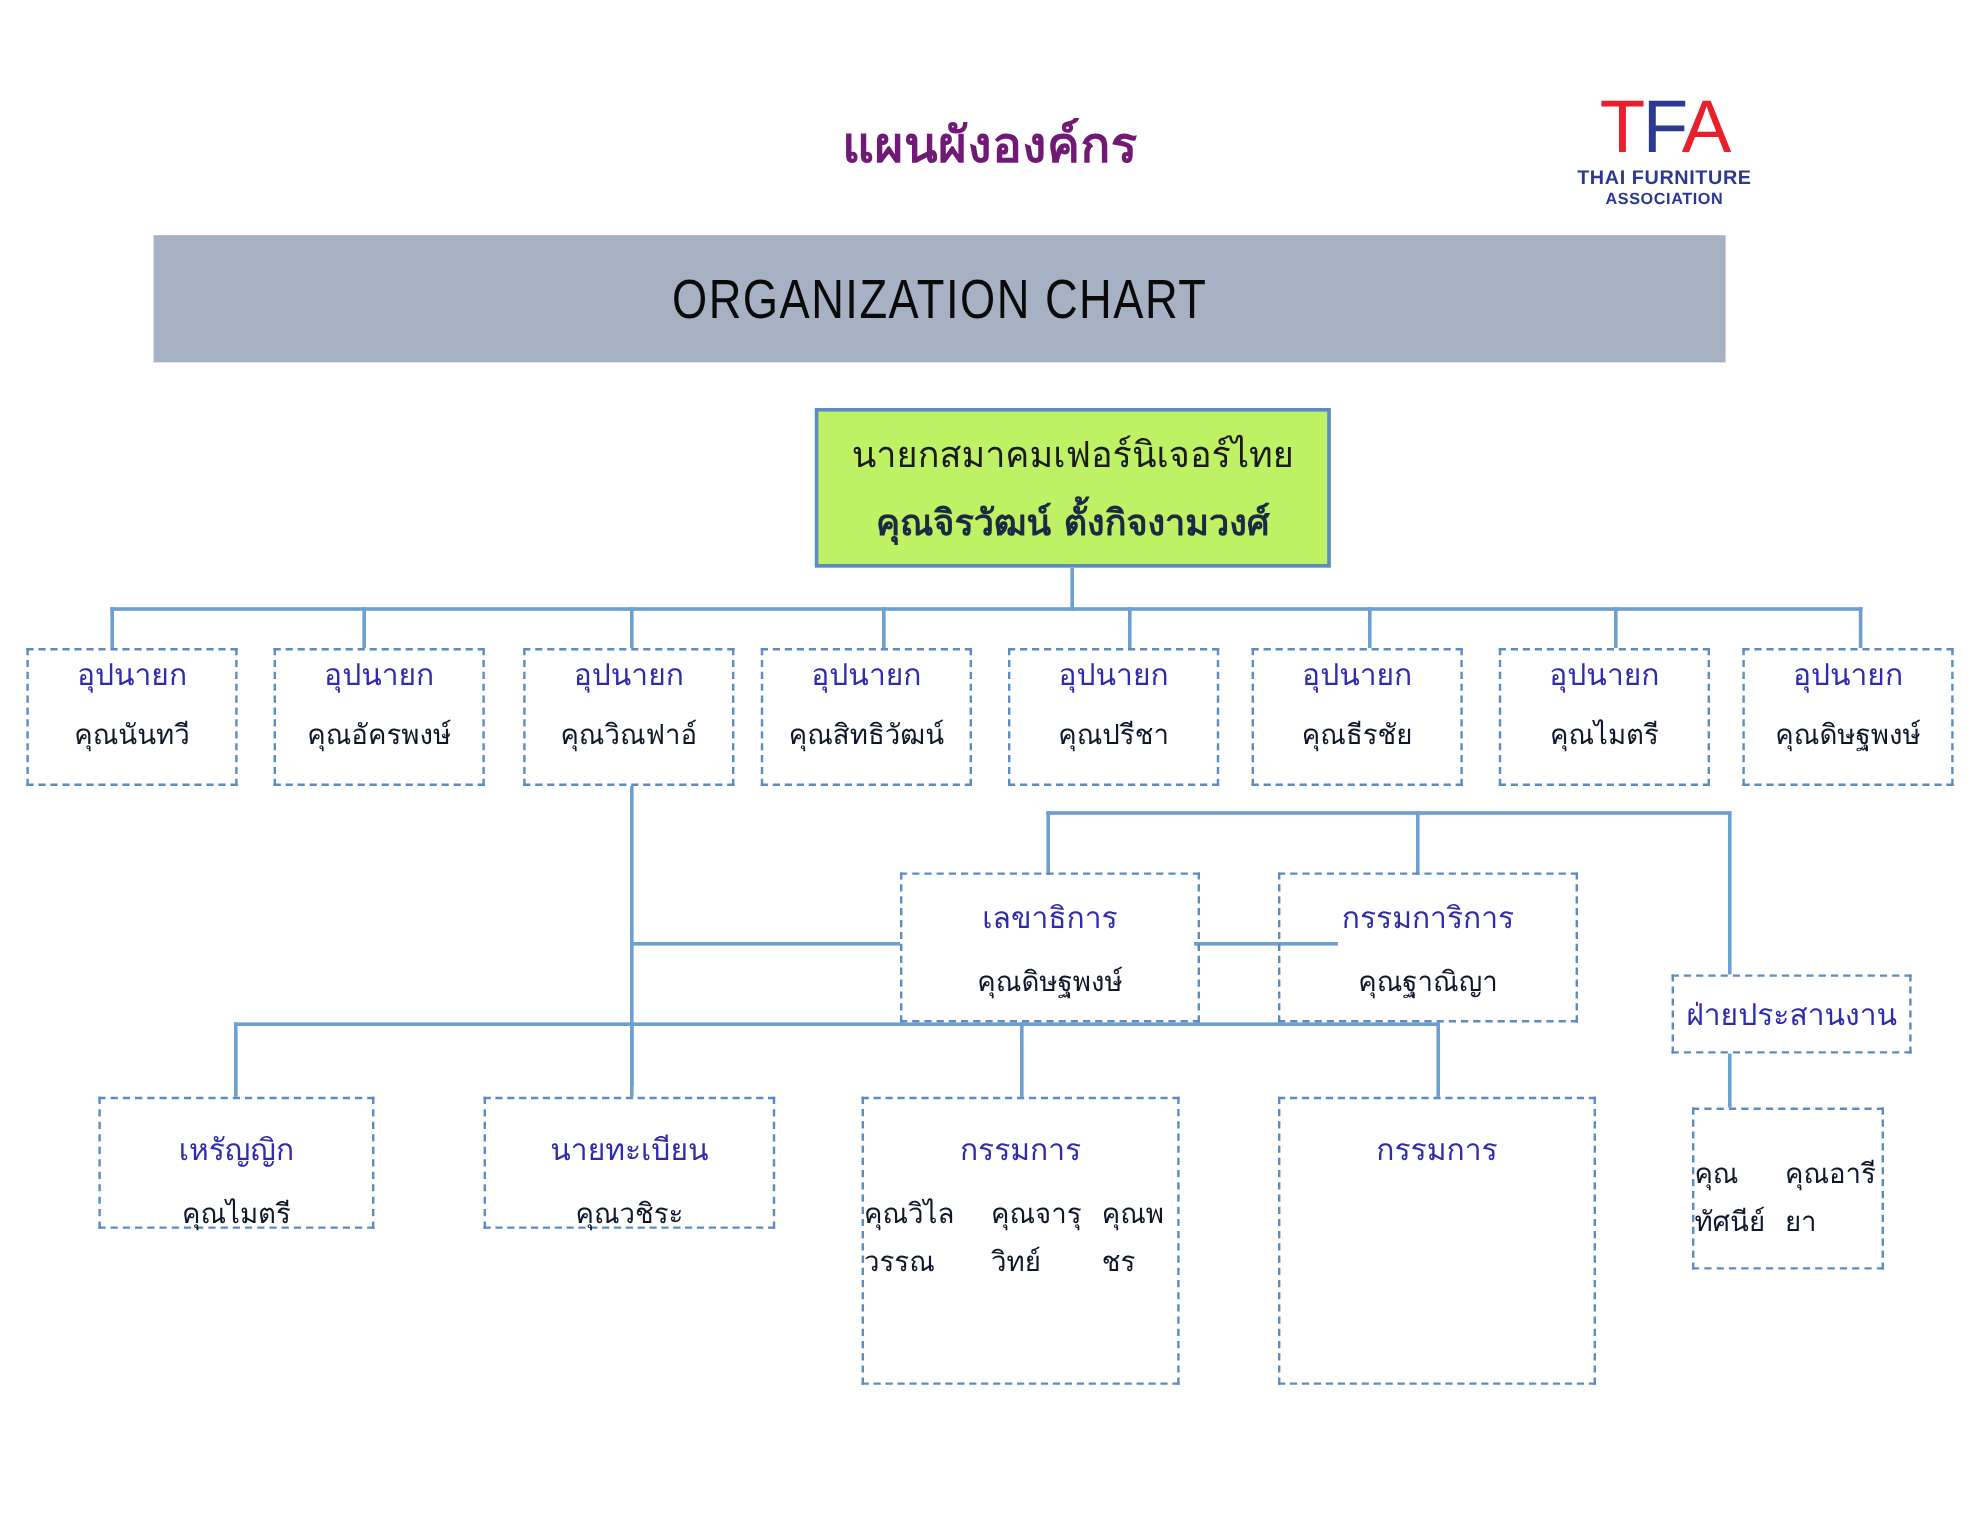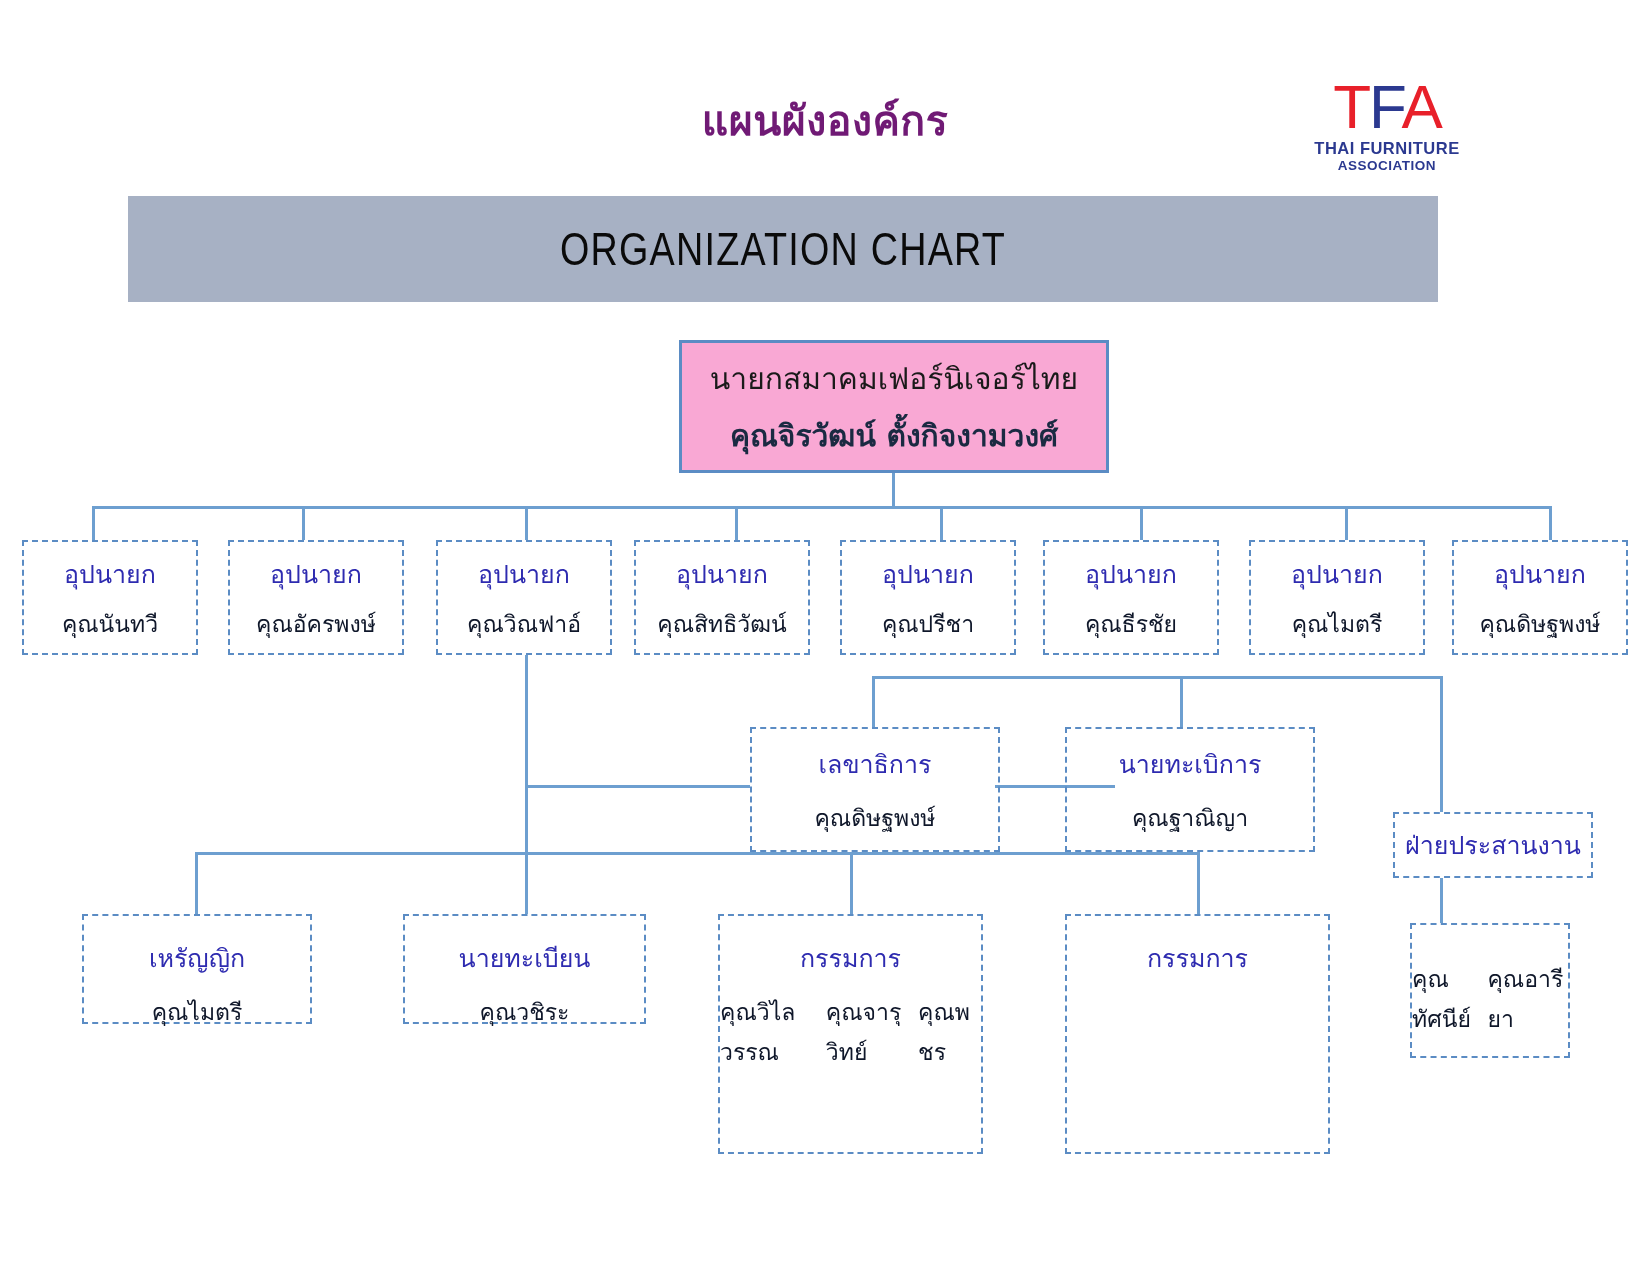--- a/index.html
+++ b/index.html
@@ -77,30 +77,30 @@
   }
   .node-role {
     color: #2e2bb0;
     font-weight: normal;
   }
   .node-name { color: #0f172a; }
 
   
   #president {
     left: 679px; top: 340px; width: 430px; height: 133px;
-    background: #f9a8d4;
+    background: #bef264;
     border: 3px solid #5b8cc4;
     justify-content: center;
     gap: 10px;
   }
   #president .node-role { font-size: 30px; color: #1a1a1a; }
   #president .node-name { font-size: 30px; font-weight: bold; color: #1a2a42; }
 
   
-  .vp { top: 540px; width: 176px; height: 115px; justify-content: center; gap: 12px; }
+  .vp { top: 540px; width: 176px; height: 115px; gap: 12px; }
   .vp .node-role { font-size: 25px; }
   .vp .node-name { font-size: 23px; }
 
   
   .sec { width: 250px; height: 125px; justify-content: center; gap: 16px; }
   .sec .node-role { font-size: 25px; }
   .sec .node-name { font-size: 23px; }
 
   
   #coordination { left: 1393px; top: 812px; width: 200px; height: 66px; justify-content: center; }
@@ -193,21 +193,21 @@
   <div class="node dashed vp" style="left:1452px;">
     <div class="node-role">อุปนายก</div>
     <div class="node-name">คุณดิษฐพงษ์</div>
   </div>
 
   <div class="node dashed sec" style="left:750px; top:727px;">
     <div class="node-role">เลขาธิการ</div>
     <div class="node-name">คุณดิษฐพงษ์</div>
   </div>
   <div class="node dashed sec" style="left:1065px; top:727px;">
-    <div class="node-role">นายทะเบิการ</div>
+    <div class="node-role">กรรมการิการ</div>
     <div class="node-name">คุณฐาณิญา</div>
   </div>
 
   <div id="coordination" class="node dashed">
     <div class="node-role">ฝ่ายประสานงาน</div>
   </div>
 
   <div class="node dashed bottom" style="left:82px; top:914px; width:230px; height:110px;">
     <div class="node-role">เหรัญญิก</div>
     <div class="node-name">คุณไมตรี</div>

